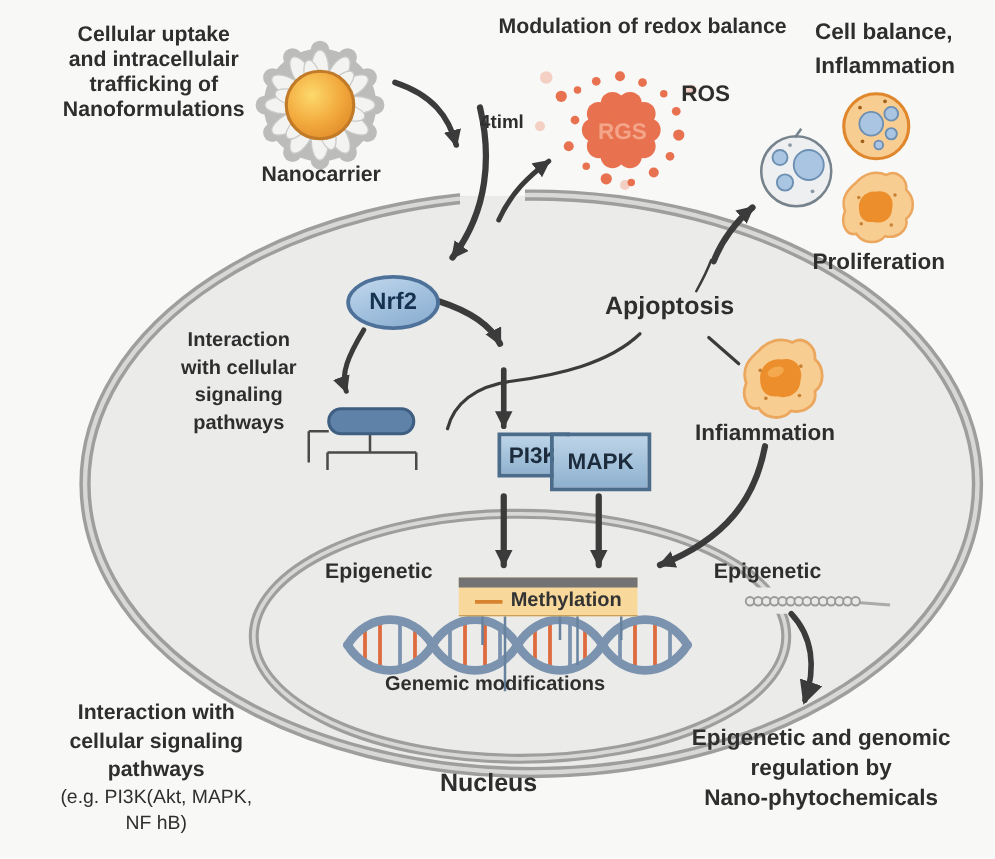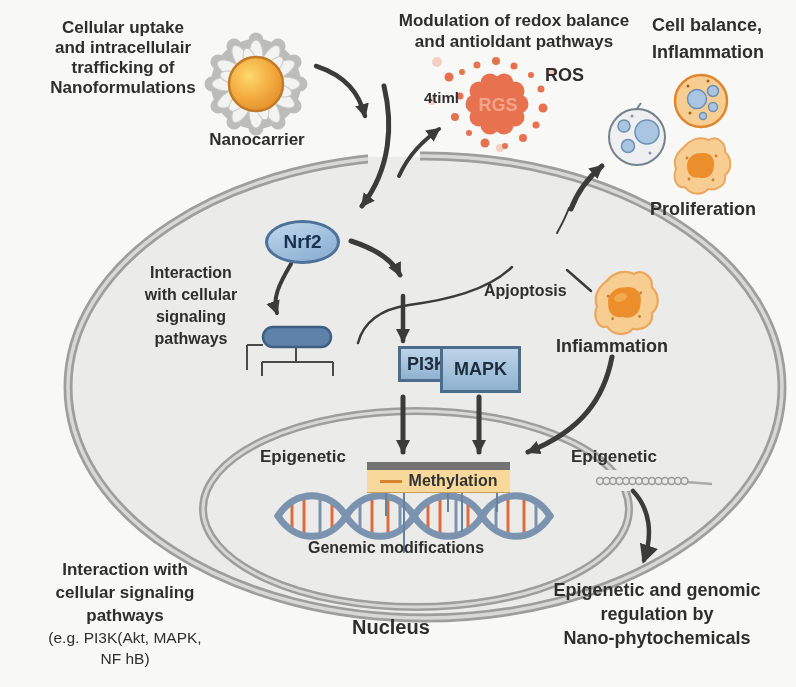--- a/index.html
+++ b/index.html
@@ -10,21 +10,21 @@
     color:#2e2e2e;
   }
   .stage svg{position:absolute;left:0;top:0;}
   .lbl{position:absolute;font-weight:bold;white-space:nowrap;}
   .blk{position:absolute;font-weight:bold;text-align:center;}
   .node{
     position:absolute;display:flex;align-items:center;justify-content:center;
     font-weight:bold;box-sizing:border-box;
   }
   .nrf2{
-    left:265px;top:220px;width:75px;height:44px;border-radius:50%;
+    left:277px;top:220px;width:75px;height:44px;border-radius:50%;
     background:linear-gradient(160deg,#c3d8ec 0%,#a5c3e0 45%,#87abce 100%);
     border:3px solid #4d7199;color:#173250;font-size:19px;
   }
   .kbox{
     background:linear-gradient(180deg,#bdd4e7 0%,#a3c1da 55%,#8fb1cf 100%);
     border:3px solid #4c6c8c;color:#1c2c3c;font-size:18px;
   }
   .pi3k{left:375px;top:346px;width:58px;height:36px;margin-left:23px;}
   .mapk{left:440px;top:346px;width:81px;height:47px;}
   .meth{
@@ -266,46 +266,45 @@
     <div>Cellular uptake</div>
     <div>and intracellulair</div>
     <div>trafficking of</div>
     <div>Nanoformulations</div>
   </div>
 
   <div class="blk" style="left:196px;top:130px;width:122px;font-size:17px;">Nanocarrier</div>
 
   <div class="blk" style="left:385px;top:10px;width:258px;font-size:17px;line-height:21px;">
     <div>Modulation of redox balance</div>
-    <div>and antioldant pathways</div>
   </div>
 
   <div class="lbl" style="left:545px;top:65px;font-size:18px;">ROS</div>
   <div class="blk" style="left:478px;top:95px;width:40px;font-size:18px;color:#f4a589;">RGS</div>
-  <div class="lbl" style="left:384px;top:89px;font-size:15px;padding-left:40px;">4timl</div>
+  <div class="lbl" style="left:384px;top:89px;font-size:15px;">4timl</div>
 
   <div class="lbl" style="left:652px;top:12px;font-size:18px;line-height:27px;">
     <div>Cell balance,</div>
     <div>Inflammation</div>
   </div>
 
   <div class="lbl" style="left:650px;top:199px;font-size:18px;text-align:center;">Proliferation</div>
 
   <div class="node nrf2">
       <span>Nrf2</span>
     </div>
 
   <div class="blk" style="left:132px;top:262px;width:118px;font-size:16px;line-height:22px;">
     <div>Interaction</div>
     <div>with cellular</div>
     <div>signaling</div>
     <div>pathways</div>
   </div>
 
-  <div class="lbl" style="left:484px;top:234px;font-size:16px;margin-top:48px;">Apjoptosis</div>
+  <div class="lbl" style="left:484px;top:234px;font-size:20px;">Apjoptosis</div>
   <div class="lbl" style="left:556px;top:336px;font-size:18px;">Infiammation</div>
 
   <div class="node kbox pi3k">
       <span>PI3K</span>
     </div>
   <div class="node kbox mapk">
       <span>MAPK</span>
     </div>
 
   <div class="node meth">

